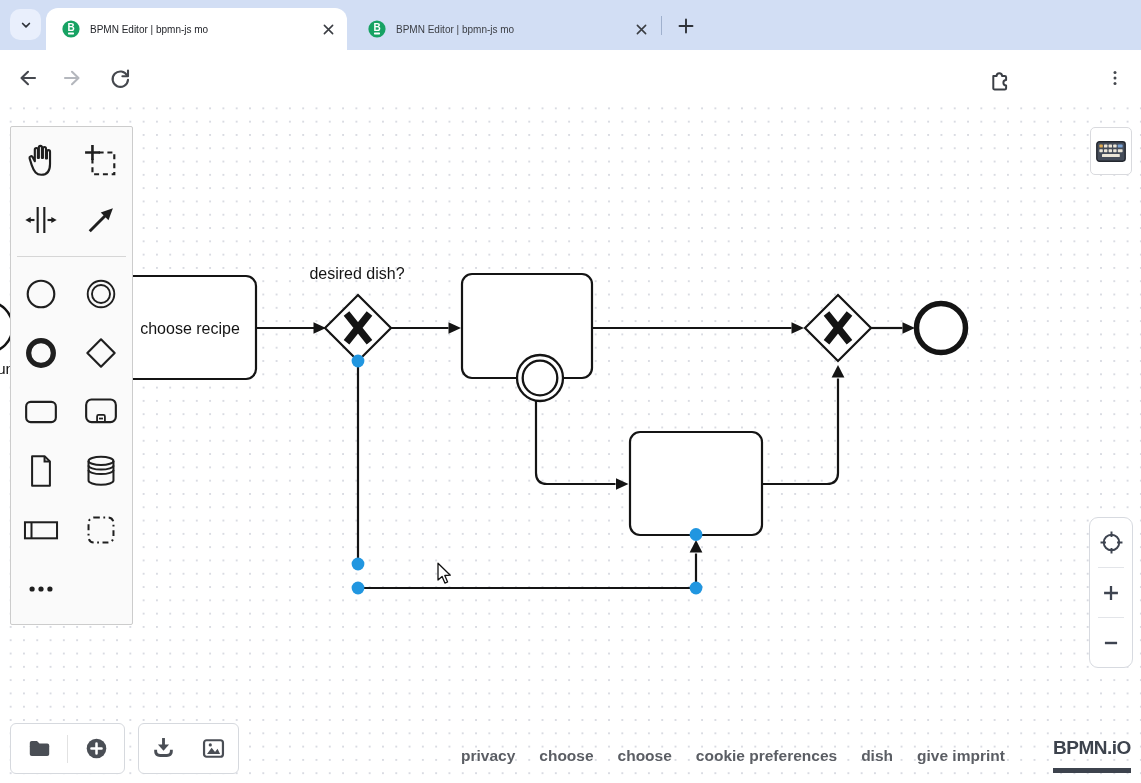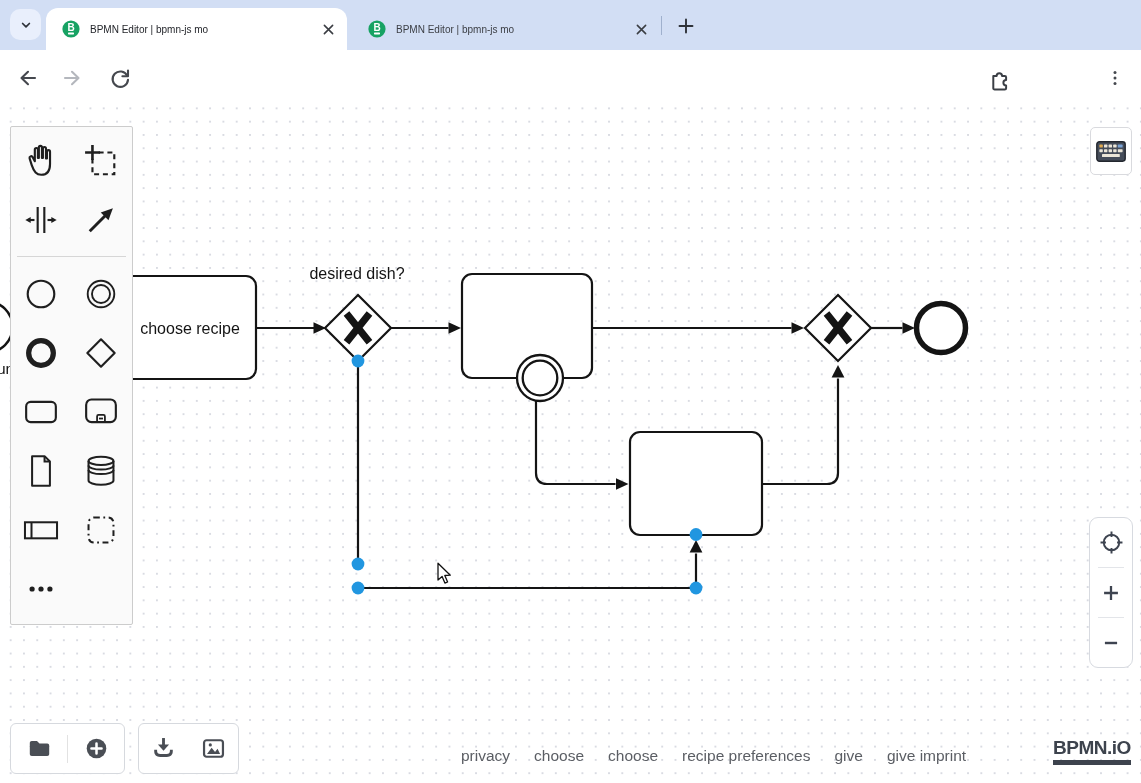--- a/index.html
+++ b/index.html
@@ -60,23 +60,23 @@
   .zdiv{width:26px;height:1px;background:#e3e5e9;}
   .btn-group{position:absolute;top:723px;height:49px;z-index:3;background:#fff;border:1px solid #d6d9de;
              border-radius:6px;display:flex;align-items:center;}
   .bg1{left:10px;width:113px;}
   .bg2{left:138px;width:99px;}
   .gbtn{flex:1;height:100%;display:flex;align-items:center;justify-content:center;cursor:pointer;}
   .gdiv{width:1px;height:28px;background:#e2e2e2;}
 
   
   .footer-links{position:absolute;left:461px;top:747px;z-index:2;display:flex;gap:24px;}
-  .footer-links a{font-size:15.5px;color:#5b5e64;text-decoration:none;cursor:pointer;white-space:nowrap;}
+  .footer-links a{font-size:15.5px;color:#5b5e64;text-decoration:none;cursor:pointer;white-space:nowrap;font-weight:bold;}
   .brand{position:absolute;left:1053px;top:737px;z-index:2;font-size:19px;font-weight:800;
-         letter-spacing:-0.5px;color:#3d434d;border-bottom:5px solid #3d434d;padding-bottom:1px;cursor:pointer;}
+         letter-spacing:-0.5px;color:#3d434d;border-bottom:5px solid #3d434d;padding-bottom:9px;cursor:pointer;}
 </style>
 </head>
 <body>
 
 <div class="stage">
 
   <div class="tabstrip">
     <div class="tab-search">
       <svg width="18" height="18" viewBox="0 0 24 24">
         <path d="M7.5 10 L12 14.5 L16.5 10" fill="none" stroke="#2e3239" stroke-width="2.3" stroke-linecap="round" stroke-linejoin="round"></path>
@@ -419,19 +419,19 @@
         <polygon points="8.3,22.6 13.8,15 17.8,20 20.8,16.4 23.8,22.6" fill="#4a4e55"></polygon>
         <circle cx="12.2" cy="11.8" r="1.9" fill="#4a4e55"></circle>
       </svg>
     </div>
   </div>
 
   <div class="footer-links">
     <a>privacy</a>
     <a>choose</a>
     <a>choose</a>
-    <a>recipe preferences</a>
-    <a>give</a>
+    <a>cookie preferences</a>
+    <a>dish</a>
     <a>give imprint</a>
   </div>
   <div class="brand">BPMN.iO</div>
 
 </div>
 
 </body></html>

